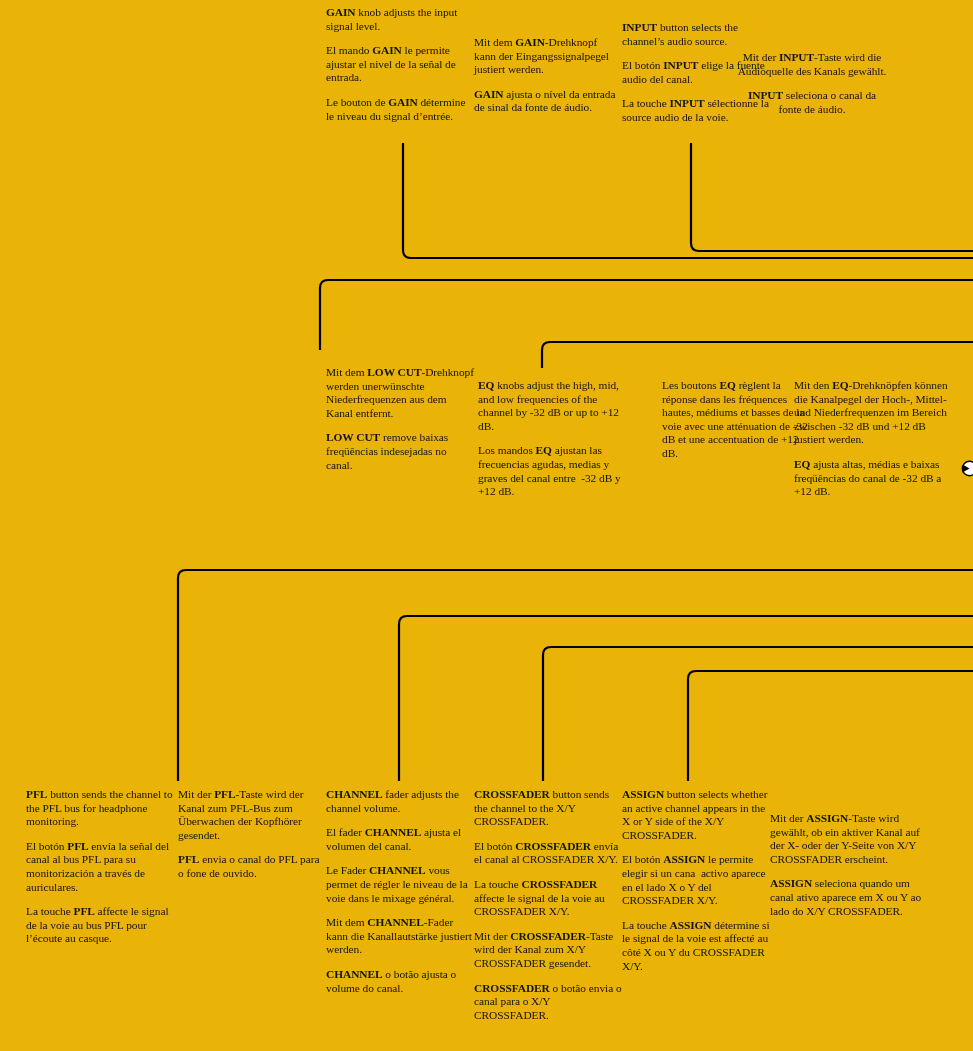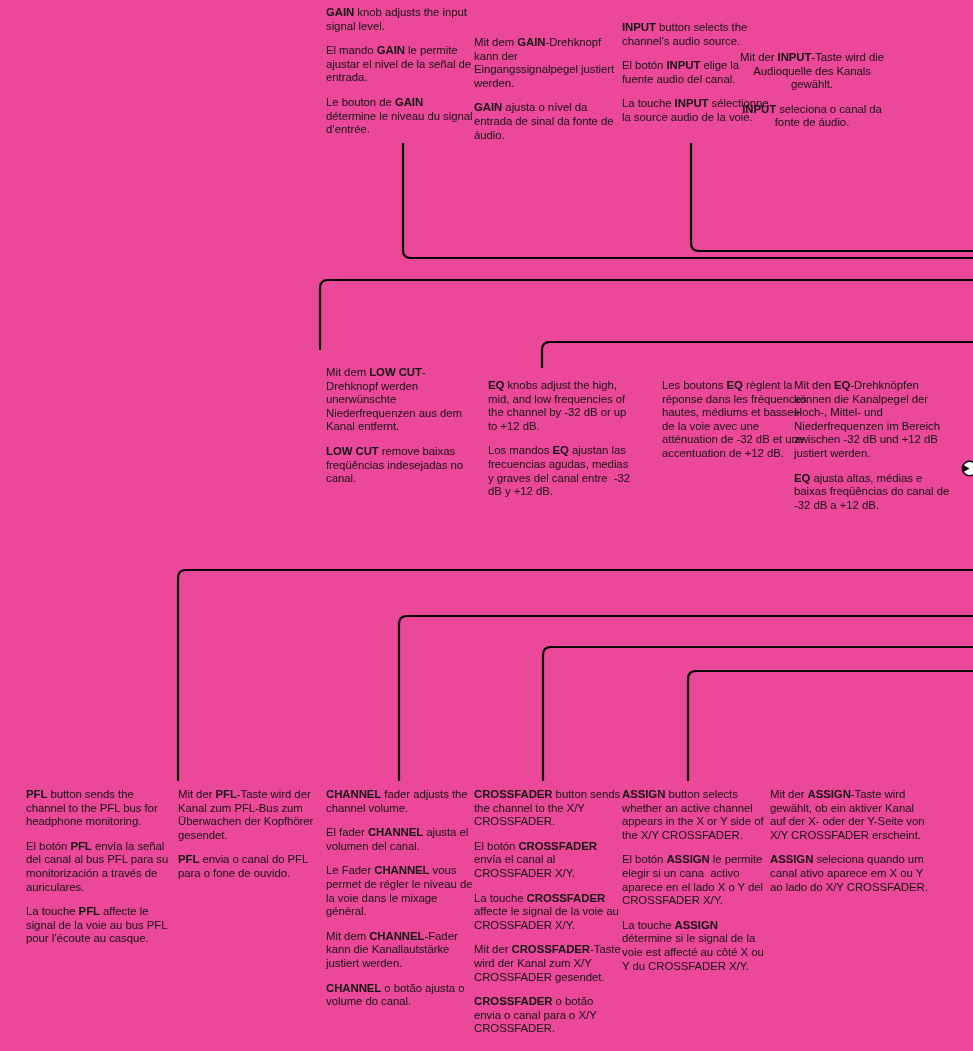--- a/index.html
+++ b/index.html
@@ -4,22 +4,22 @@
 <style>
   html, body {
     margin: 0;
     padding: 0;
     background: #ffffff;
   }
   #page {
     position: relative;
     width: 973px;
     height: 1051px;
-    background: #ec4899;
-    font-family: Liberation Sans, sans-serif;
+    background: #eab308;
+    font-family: Liberation Serif, serif;
     color: #0d0d0d;
     overflow: hidden;
   }
 
   
   #leaders {
     position: absolute;
     left: 0;
     top: 0;
     width: 973px;
@@ -49,21 +49,21 @@
     margin-bottom: 0;
   }
   .callout b {
     font-weight: bold;
   }
 
   
   .w148 { width: 148px; }
   .w152 { width: 152px; }
   .w156 { width: 156px; }
-  .w160 { width: 160px; }
+  .w160 { width: 160px; margin-top: 24px; }
 
   
   .knob-glyph {
     position: absolute;
     width: 17px;
     height: 17px;
   }
 </style>
 </head>
 <body>
@@ -115,21 +115,21 @@
     <p class="lang">Mit der <b>INPUT</b>-Taste wird die Audioquelle des Kanals gewählt.</p>
     <p class="lang"><b>INPUT</b> seleciona o canal da fonte de áudio.</p>
   </div>
 
 
   <div class="callout w148" style="left:326px; top:366px;">
     <p class="lang">Mit dem <b>LOW CUT</b>-Drehknopf werden unerwünschte Niederfrequenzen aus dem Kanal entfernt.</p>
     <p class="lang"><b>LOW CUT</b> remove baixas freqüências indesejadas no canal.</p>
   </div>
 
-  <div class="callout w148" style="left:488px; top:379px;">
+  <div class="callout w148" style="left:478px; top:379px;">
     <p class="lang"><b>EQ</b> knobs adjust the high, mid, and low frequencies of the channel by -32 dB or up to +12 dB.</p>
     <p class="lang">Los mandos <b>EQ</b> ajustan las frecuencias agudas, medias y graves del canal entre &nbsp;-32 dB y +12 dB.</p>
   </div>
 
   <div class="callout w148" style="left:622px; top:379px;margin-left:40px;">
     <p class="lang">Les boutons <b>EQ</b> règlent la réponse dans les fréquences hautes, médiums et basses de la voie avec une atténuation de -32 dB et une accentuation de +12 dB.</p>
   </div>
 
   <div class="callout w156" style="left:770px; top:379px;margin-left:24px;">
     <p class="lang">Mit den <b>EQ</b>-Drehknöpfen können die Kanalpegel der Hoch-, Mittel- und Niederfrequenzen im Bereich zwischen -32 dB und +12 dB justiert werden.</p>

